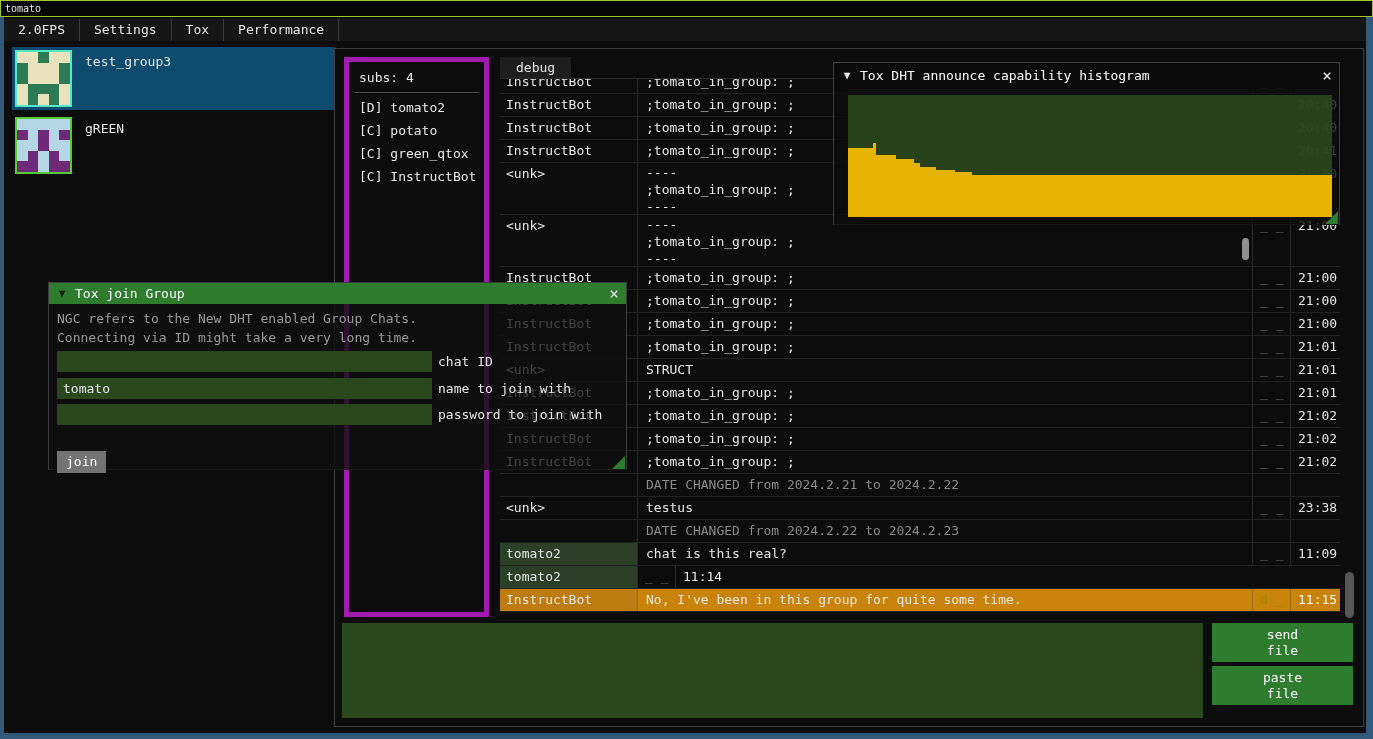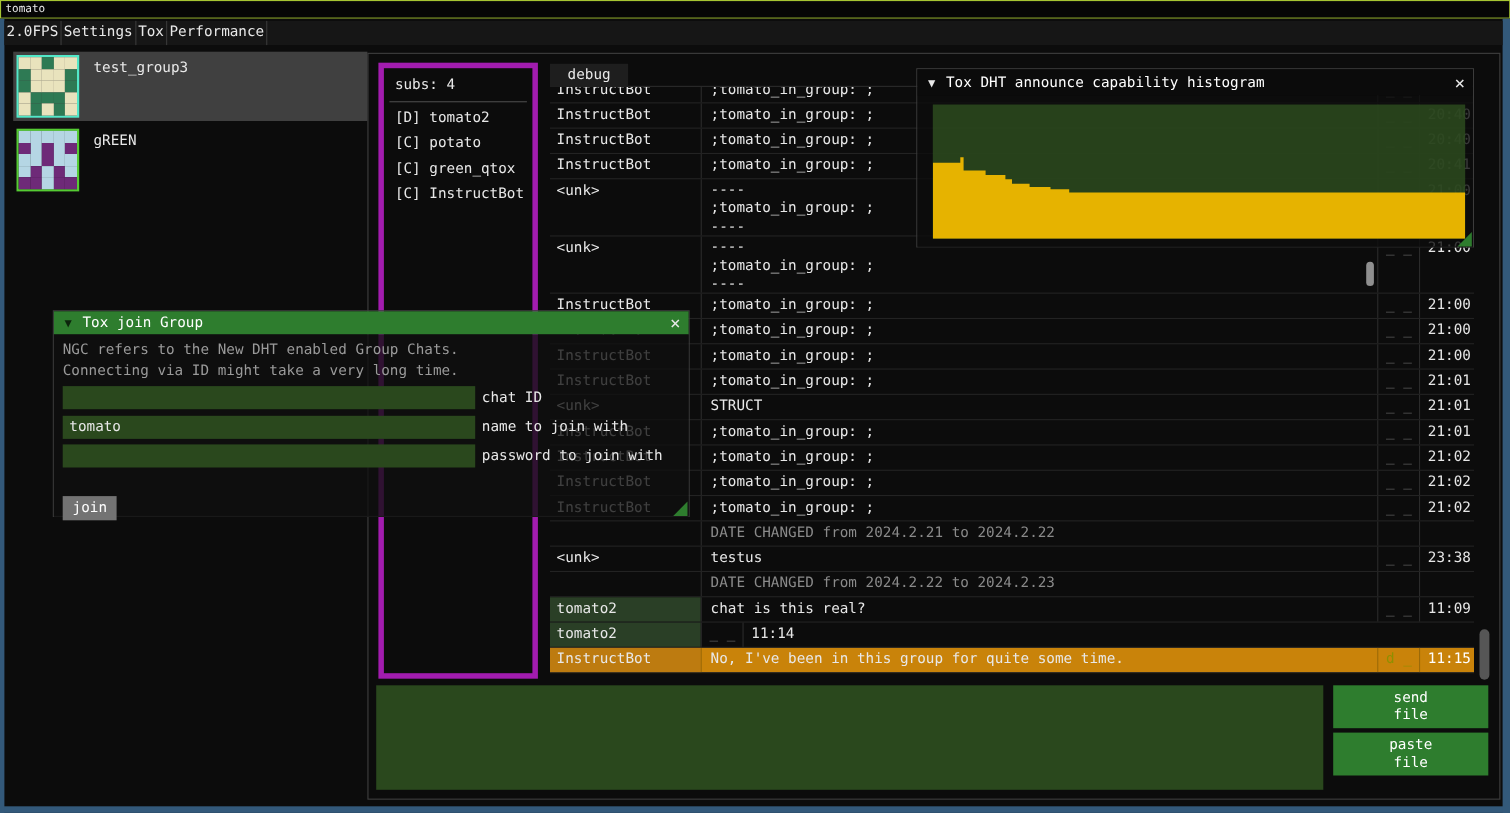--- a/index.html
+++ b/index.html
@@ -10,26 +10,26 @@
   .os-titlebar { position: absolute; left: 0; top: 0; width: 1373px; height: 17px;
     background: #060606; border: 1px solid #a6c532; color: #e8e8e8; font-size: 10px;
     line-height: 15px; padding-left: 4px; }
   .app-frame { position: absolute; left: 0; top: 17px; width: 1373px; height: 722px;
     background: #0c0c0c; border-left: 4px solid #33597a; border-right: 7px solid #33597a;
     border-bottom: 6px solid #33597a; }
 
   
   .menubar { position: absolute; left: 4px; top: 19px; width: 1362px; height: 22px;
     background: #161616; display: flex; align-items: stretch; color: #e8e8e8; font-size: 13px; }
-  .menu-cell { padding: 0 2px; line-height: 22px; white-space: pre; }
+  .menu-cell { padding: 0 14px; line-height: 22px; white-space: pre; }
   .msep { width: 1px; background: #3a3a3a; }
 
   
   .group-item { position: absolute; display: flex; }
-  .group-item.selected { background: #404040; }
+  .group-item.selected { background: #0c4a6e; }
   .avatar { width: 57px; height: 57px; border: 2px solid; display: grid;
     grid-template-columns: repeat(5,1fr); grid-template-rows: repeat(5,1fr); }
   .group-label { font-size: 13px; color: #e8e8e8; padding: 7px 0 0 13px; }
 
   
   .main-panel { position: absolute; left: 334px; top: 48px; width: 1030px; height: 679px;
     border: 1px solid #3f3f3f; }
 
   
   .subs-panel { position: absolute; left: 344px; top: 57px; width: 145px; height: 560px;

